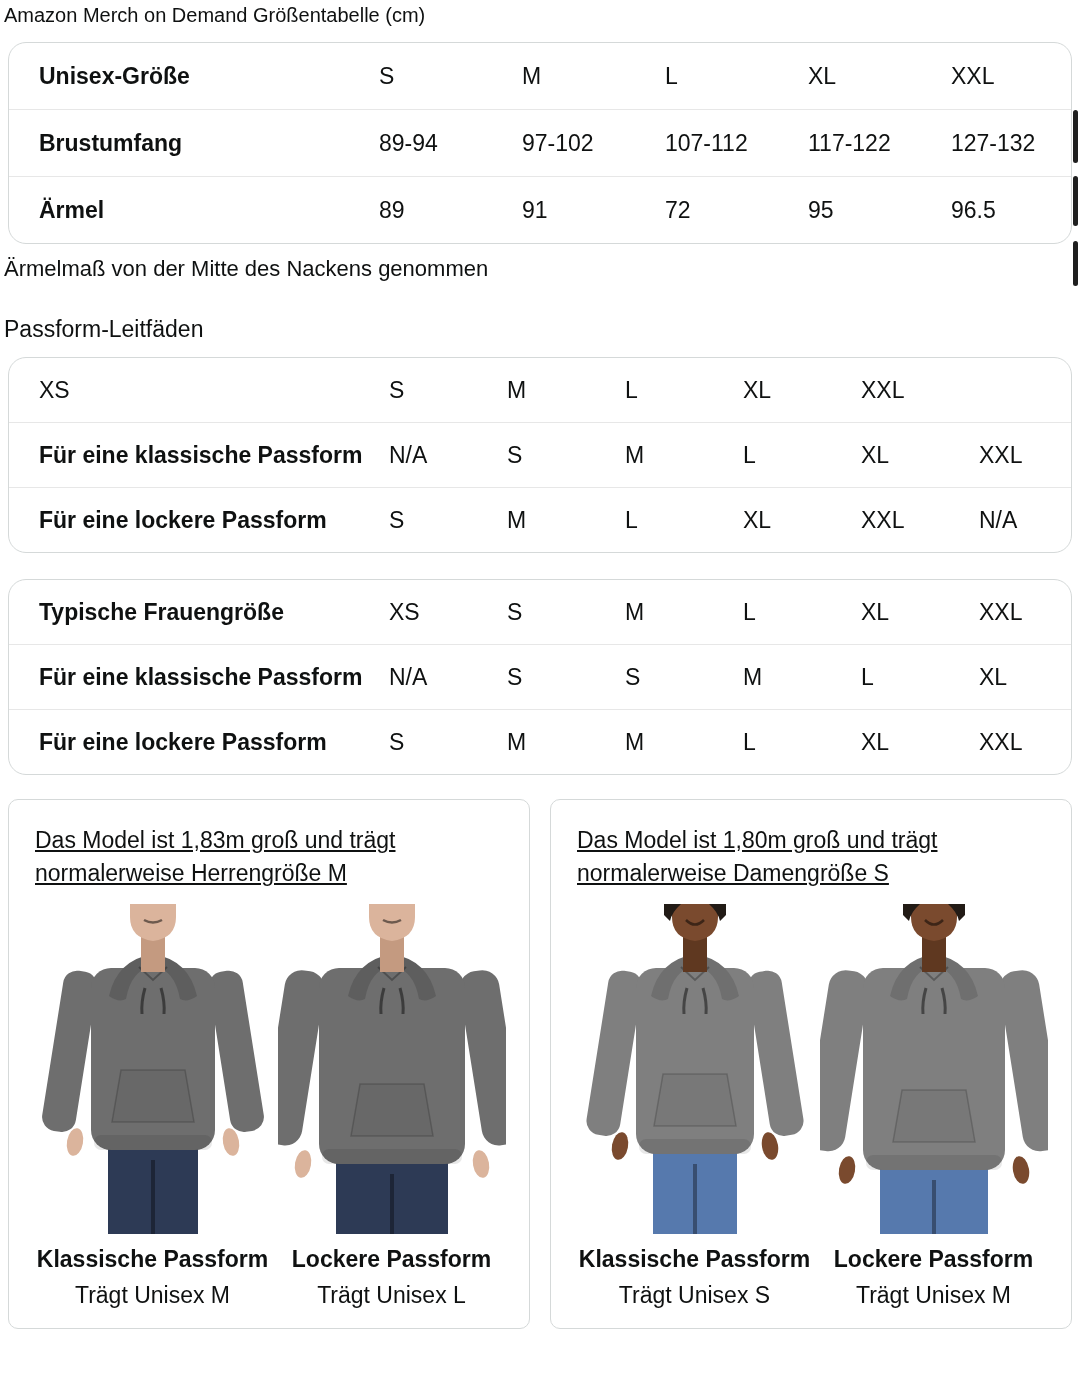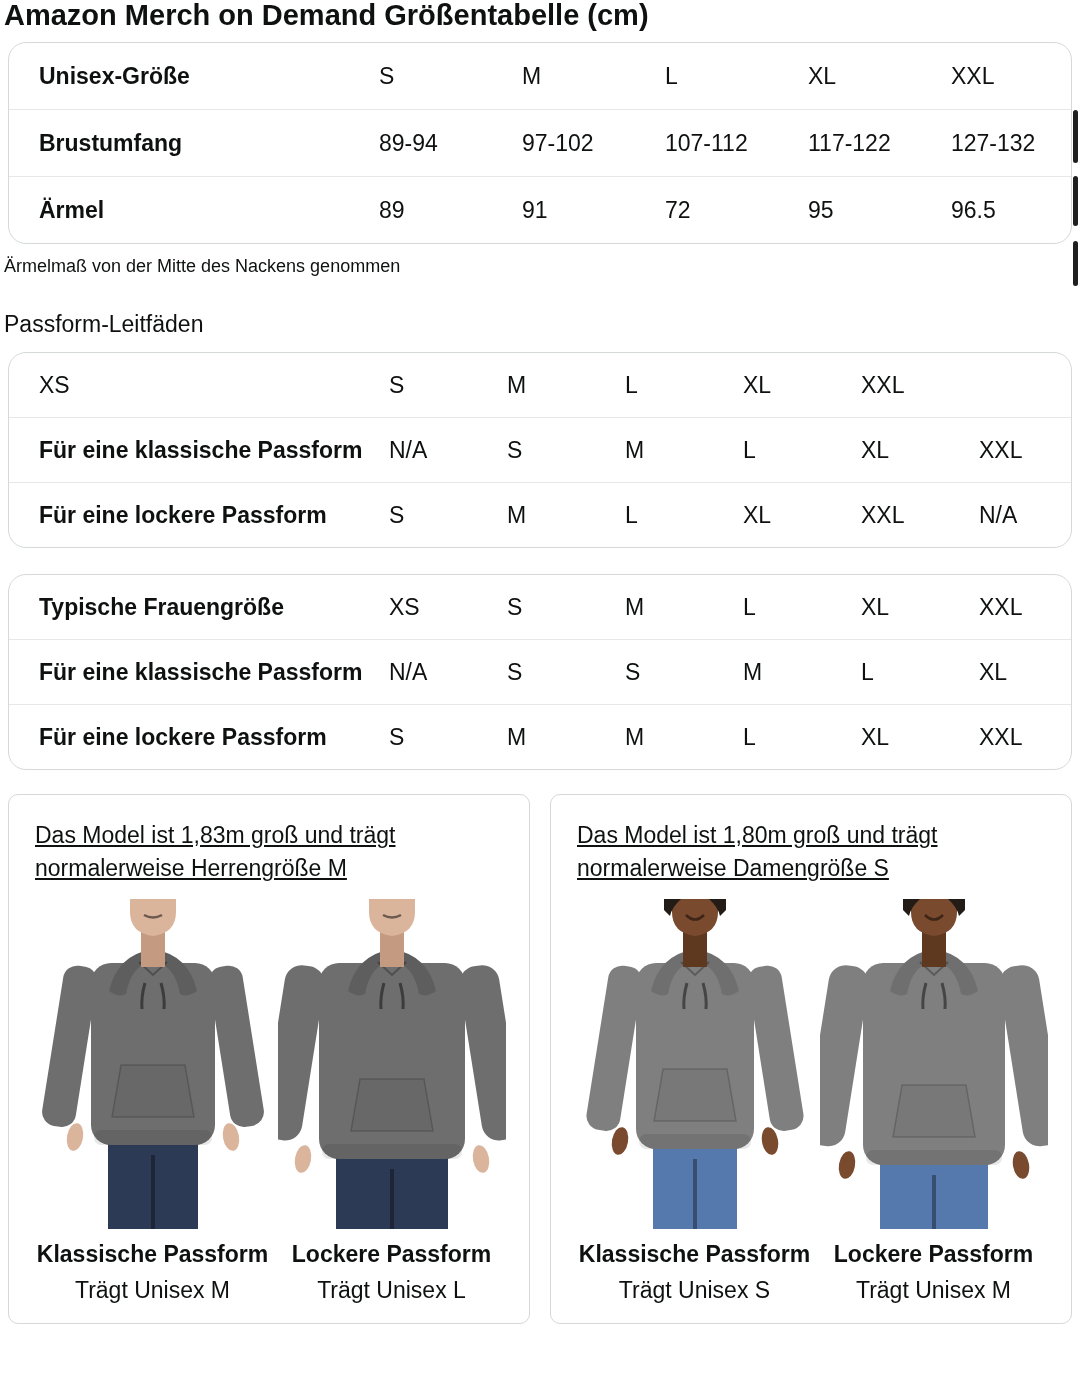--- a/index.html
+++ b/index.html
@@ -1,28 +1,28 @@
 <!DOCTYPE html>
 <html><head>
 <meta charset="utf-8">
 <style>
   html,body{margin:0;padding:0;background:#fff;}
   body{
     width:1080px;height:1388px;position:relative;overflow:hidden;
     font-family:"Liberation Sans","DejaVu Sans",sans-serif;color:#0F1111;
   }
-  .page-title{font-size:29px;font-weight:700;margin:2px 0 0 4px;line-height:26px;}
+  .page-title{font-size:20px;font-weight:400;margin:2px 0 0 4px;line-height:26px;}
   .tablebox{margin:14px 8px 0;border:1px solid #D5D9D9;border-radius:18px;background:#fff;overflow:hidden;}
   .trow{display:grid;align-items:center;padding-left:30px;}
   .t5 .trow{grid-template-columns:340px repeat(4,143px) minmax(0,1fr);height:66px;}
   .t6 .trow{grid-template-columns:350px repeat(5,118px) minmax(0,1fr);height:64px;}
   .trow + .trow{border-top:1px solid #E7E7E7;}
   .cell{font-size:23px;white-space:nowrap;}
   .label{font-weight:700;}
-  .note{font-size:18px;margin:12px 0 0 4px;}
+  .note{font-size:22px;margin:12px 0 0 4px;}
   .section-heading{font-size:23px;font-weight:400;margin:34px 0 0 4px;line-height:26px;}
   .mt15{margin-top:15px;}
   .mt26{margin-top:26px;}
   .cards{display:flex;gap:20px;margin:24px 8px 0;}
   .card{flex:1;border:1px solid #D5D9D9;border-radius:10px;padding:24px 14px 12px 20px;height:530px;box-sizing:border-box;background:#fff;}
   .card-desc{font-size:23px;line-height:33px;margin:0 0 14px 6px;max-width:452px;text-decoration:underline;}
   .figs{display:flex;justify-content:center;gap:11px;}
   .fig{width:228px;display:flex;flex-direction:column;align-items:center;}
   .photo{width:228px;height:330px;}
   .photo svg{width:228px;height:330px;display:block;}

